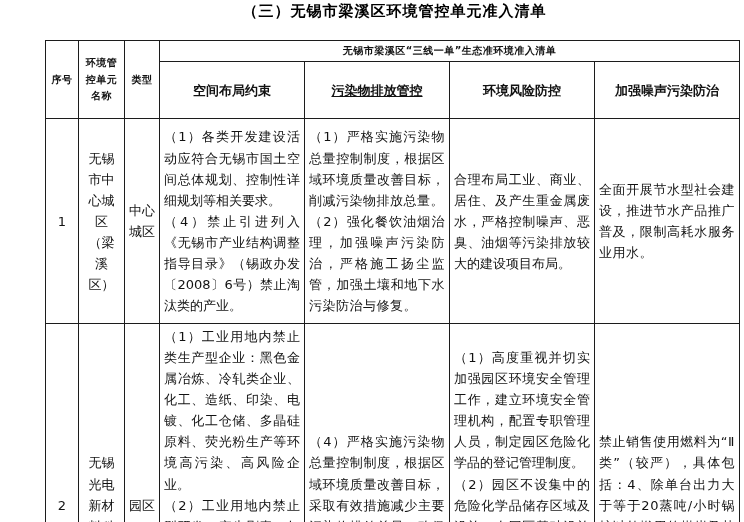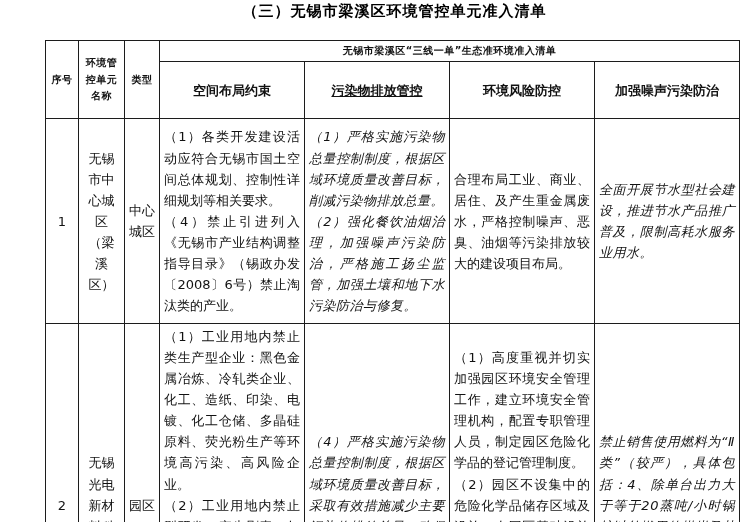--- a/index.html
+++ b/index.html
@@ -53,21 +53,21 @@
   th.col-resource { width: 88px; padding: 2px 7px; }
   th.col-resource .wrapspread { display: inline-block; text-align: justify; }
   tr.data-row-1 { height: 205px; }
   tr.data-row-2 { height: 157px; }
   td.center-cell { text-align: center; }
   td .para {
     white-space: pre-line;
     text-align: justify;
     text-justify: inter-character;
   }
-  td.cell-tight .para { letter-spacing: 0.5px; font-style: italic; }
+  td.cell-tight .para { letter-spacing: 0.5px; }
   .page-number {
     position: absolute;
     left: 0; right: 0;
     top: 492px;
     text-align: center;
     font-size: 14px;
     color: #333;
     font-family: "DejaVu Serif", serif;
     margin-top: 40px;
   }

